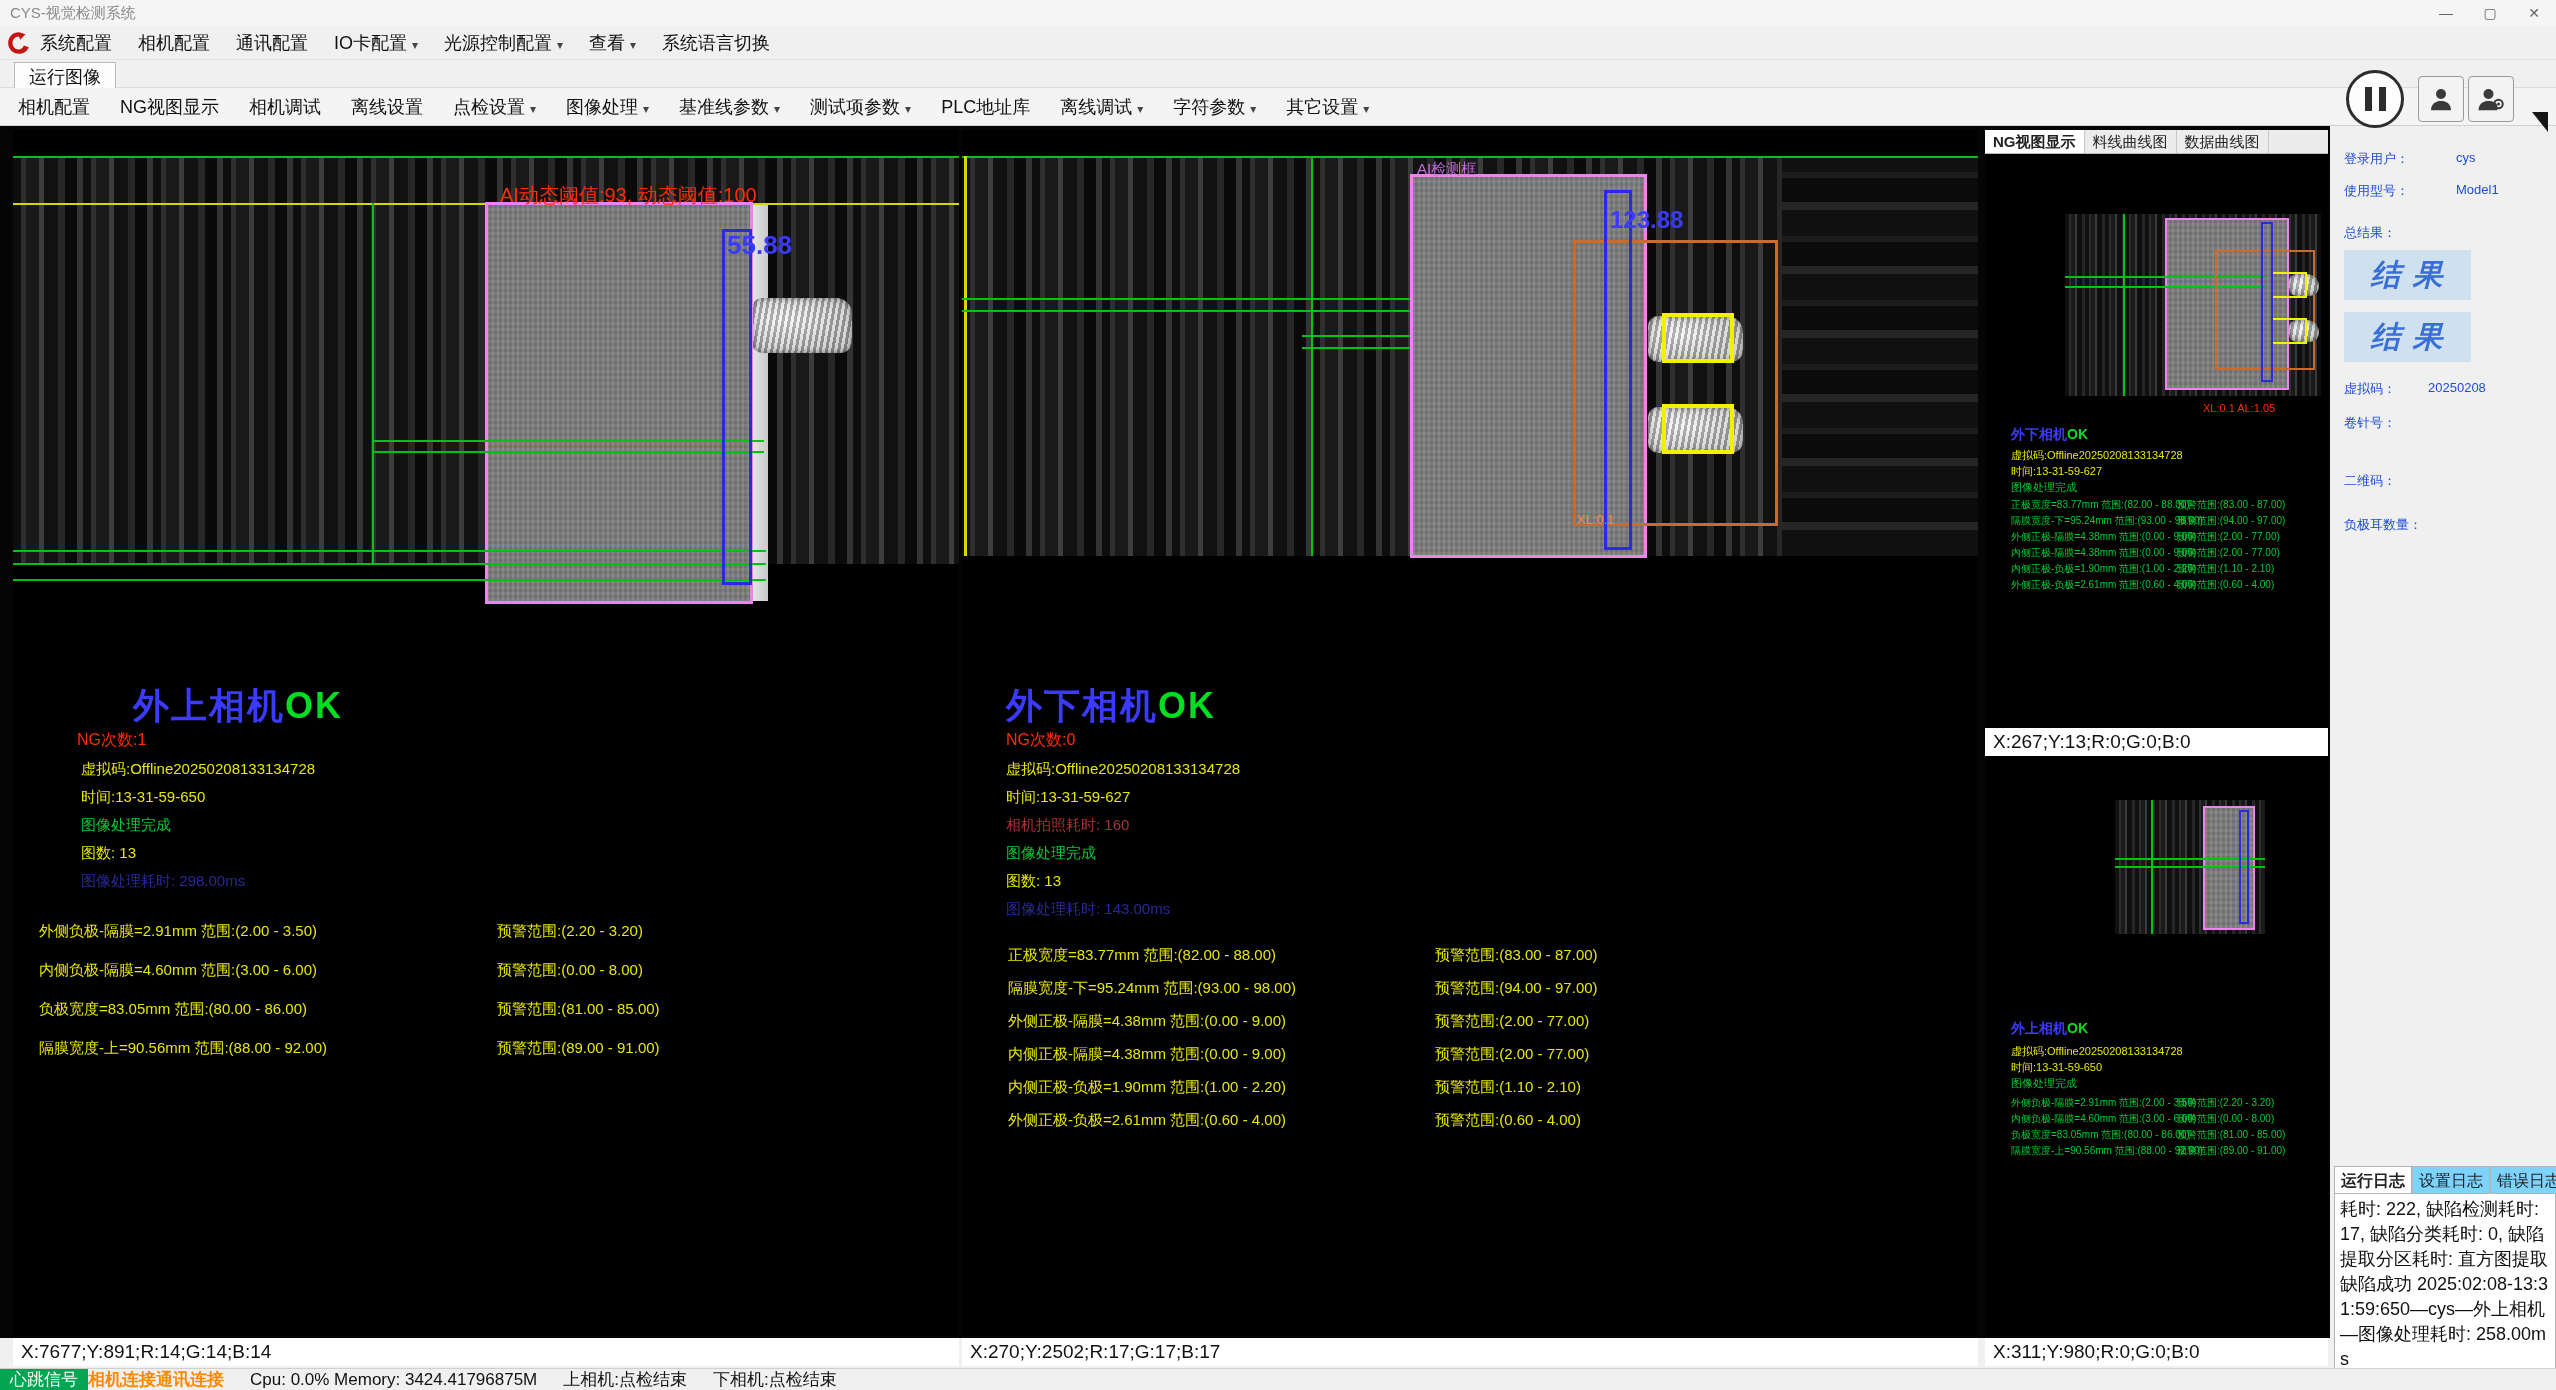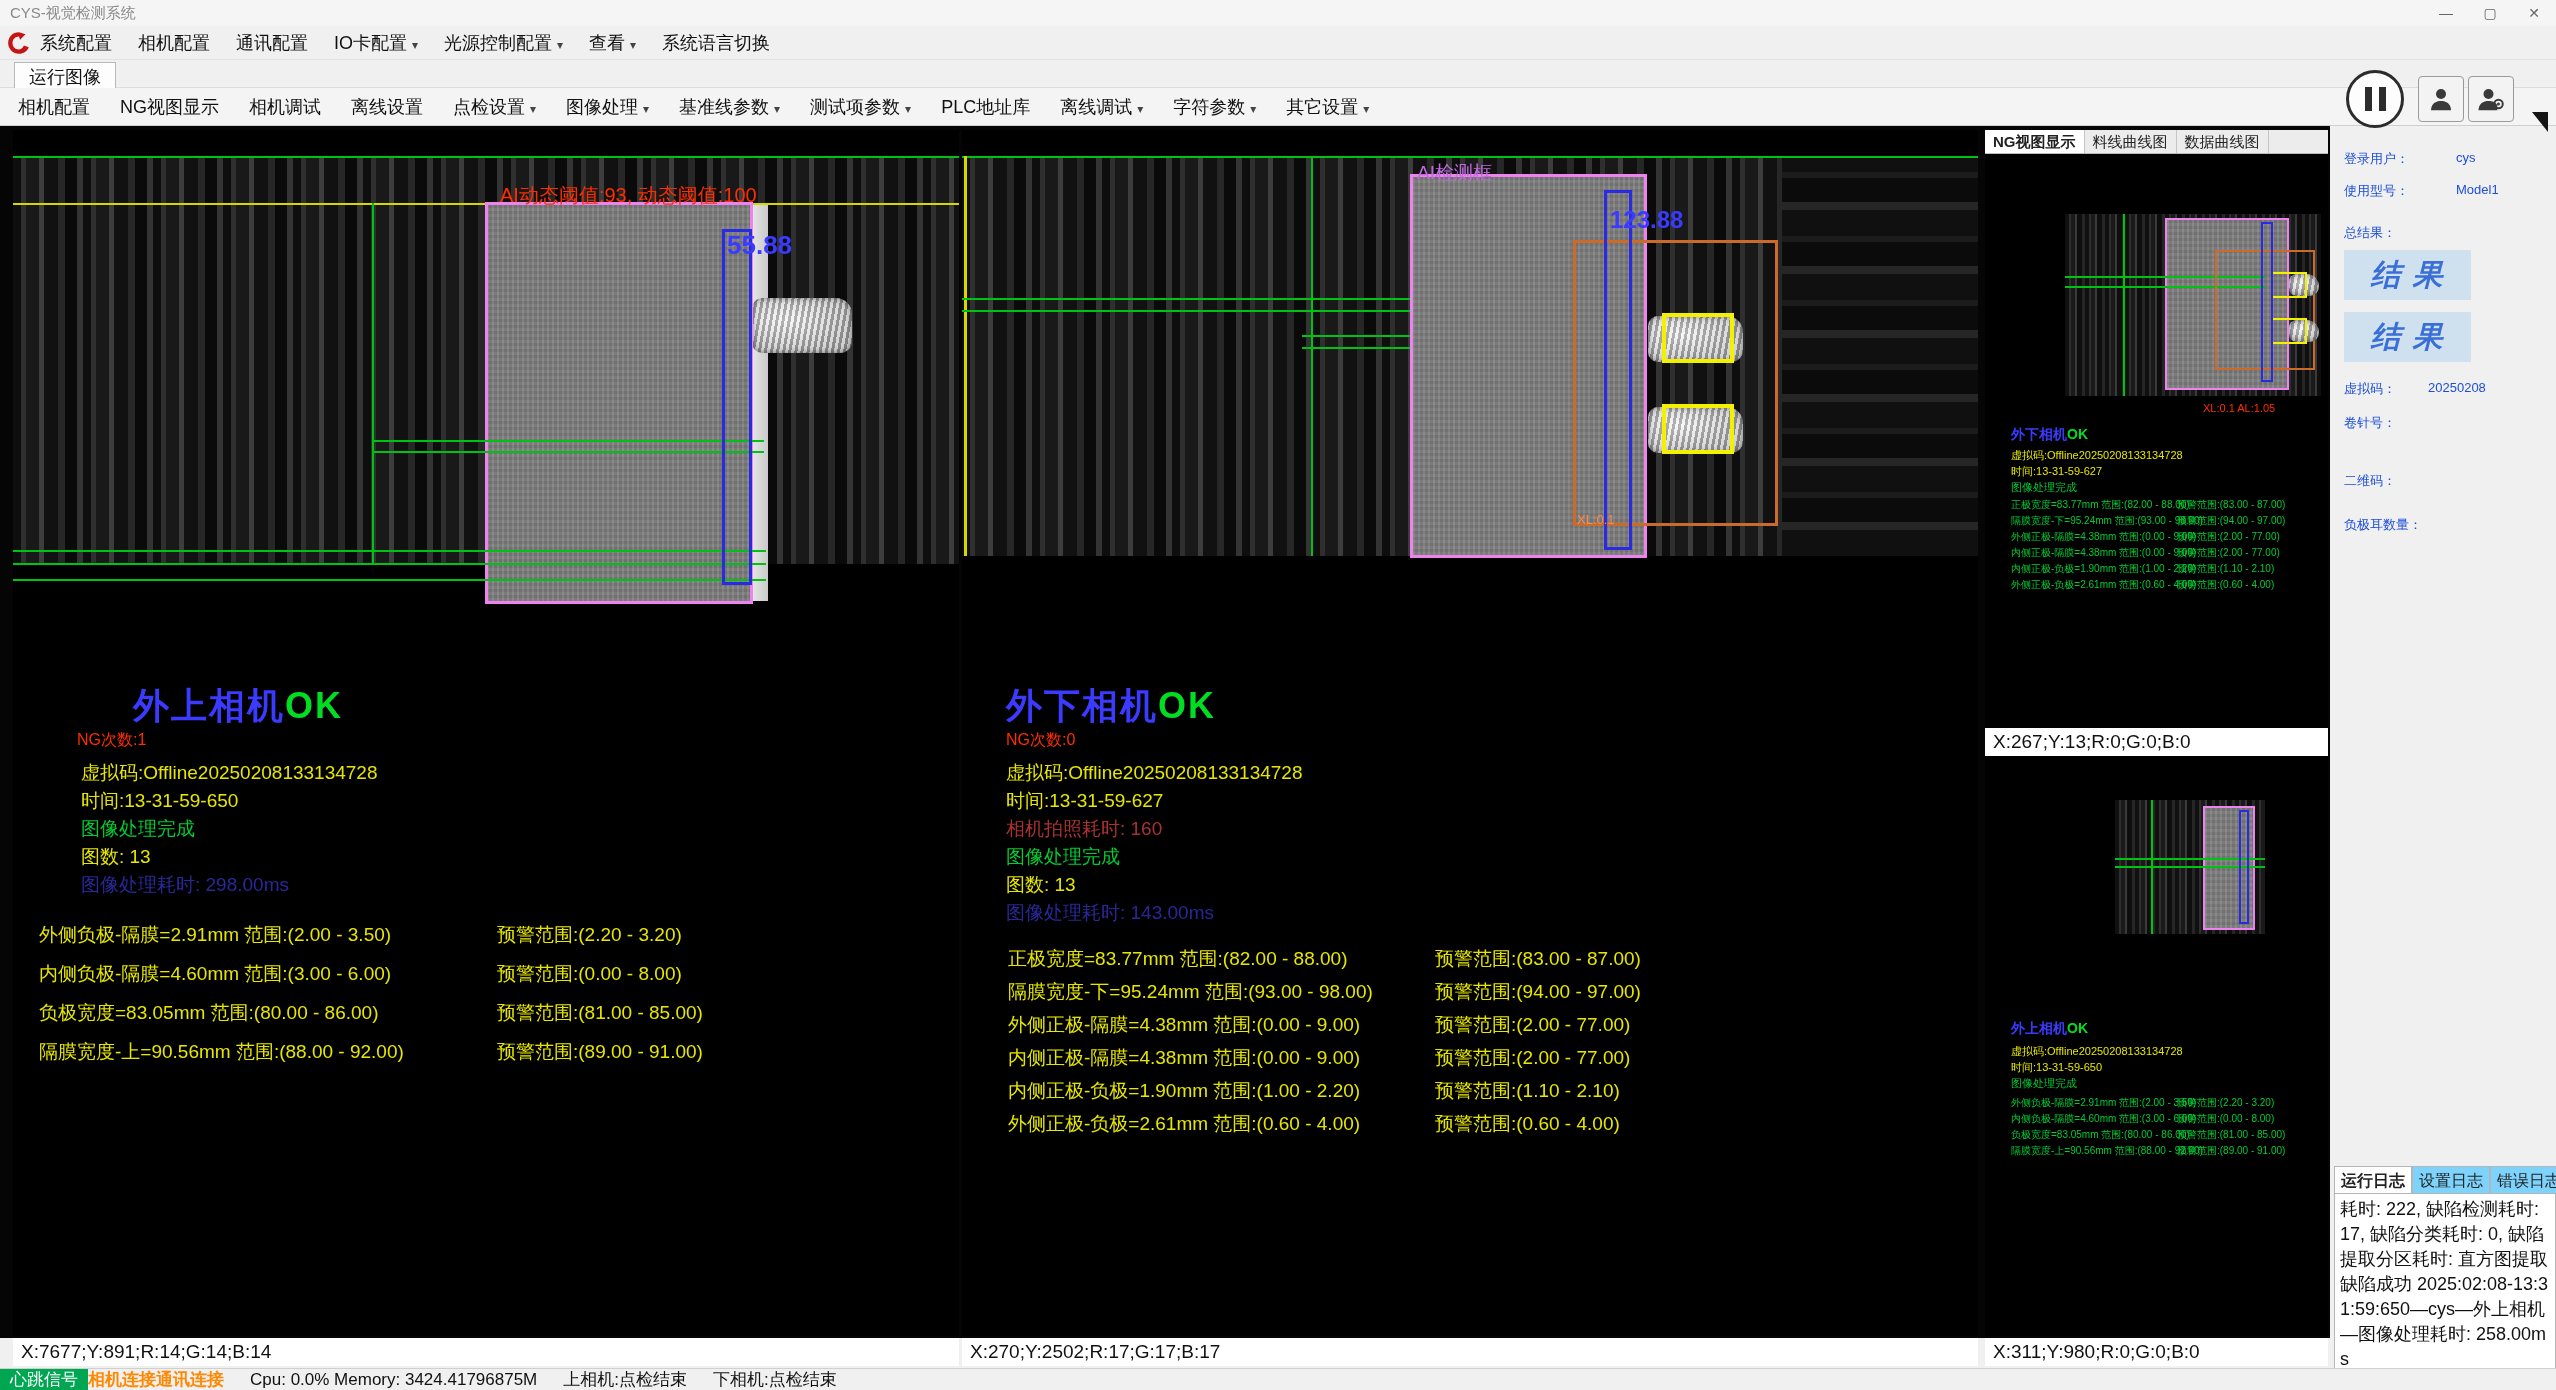--- a/index.html
+++ b/index.html
@@ -52,21 +52,21 @@
       border-radius:10px 16px 12px 10px; box-shadow:inset 0 0 6px rgba(0,0,0,.45); }
   .hline, .vline { position:absolute; }
   .g  { background:#00c213; }
   .yl { background:#d6d600; }
   .roi { position:absolute; background:transparent; }
   .pink-b   { border:3px solid #ee82ee; }
   .blue-b   { border:3px solid #2a2ae0; }
   .orange-b { border:3px solid #cc6a2a; }
   .yellow-b { border:4px solid #f2f200; }
 
-  .cam-text { position:absolute; font-size:19px; white-space:nowrap; }
+  .cam-text { position:absolute; font-size:15px; white-space:nowrap; }
   .t-yellow { color:#e6e600; } .t-green { color:#00cc33; } .t-blue { color:#3b3bff; }
   .t-red { color:#ff2d00; } .t-darkblue { color:#28289a; } .t-darkred { color:#a83232; }
   .t-purple { color:#c06ae0; } .t-orange { color:#ff8844; }
   .cam-name { font-size:36px; font-weight:bold; letter-spacing:2px; }
   .cam-ok { color:#00dd22; }
 
   .coord-strip { background:#fff; height:28px; font-size:19px; color:#111;
                  display:flex; align-items:center; padding-left:8px; }
 
   

